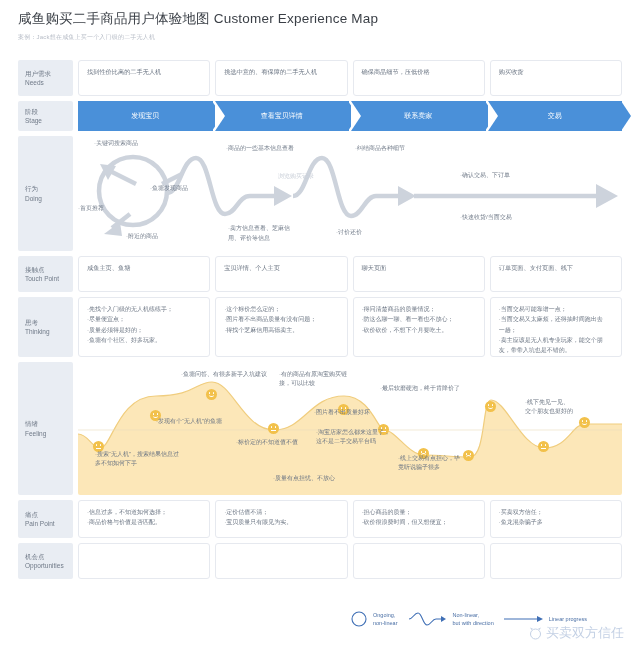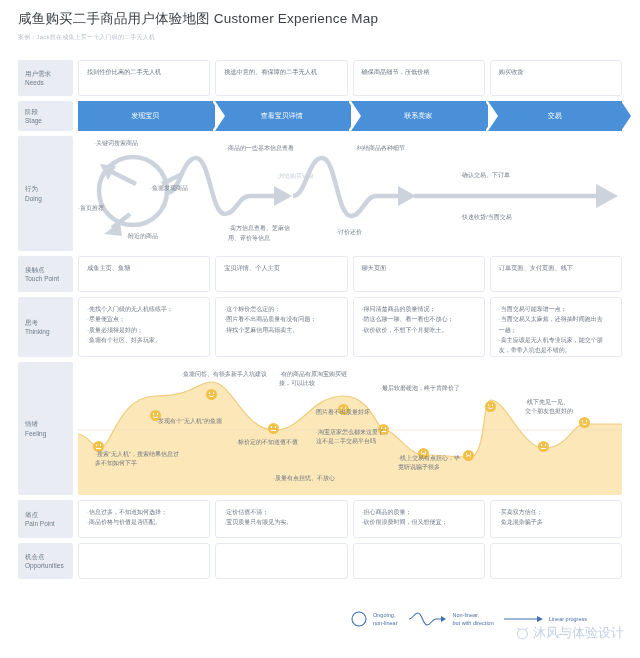--- a/index.html
+++ b/index.html
@@ -453,16 +453,16 @@
       </svg>
       <div class="lbl">Linear progress</div>
     </div>
   </div>
 
   <div class="watermark">
     <svg width="15" height="13" viewBox="0 0 15 13">
       <circle cx="7.5" cy="7" r="5" fill="none" stroke="#9fb4d4" stroke-width="1"></circle>
       <path d="M3.5,3 L2,0.5 L5,1.8 Z M11.5,3 L13,0.5 L10,1.8 Z" fill="#9fb4d4"></path>
     </svg>
-    <span>沐风与体验设计</span>
+    <span>买卖双方信任</span>
   </div>
 
 </div>
 
 </body></html>

